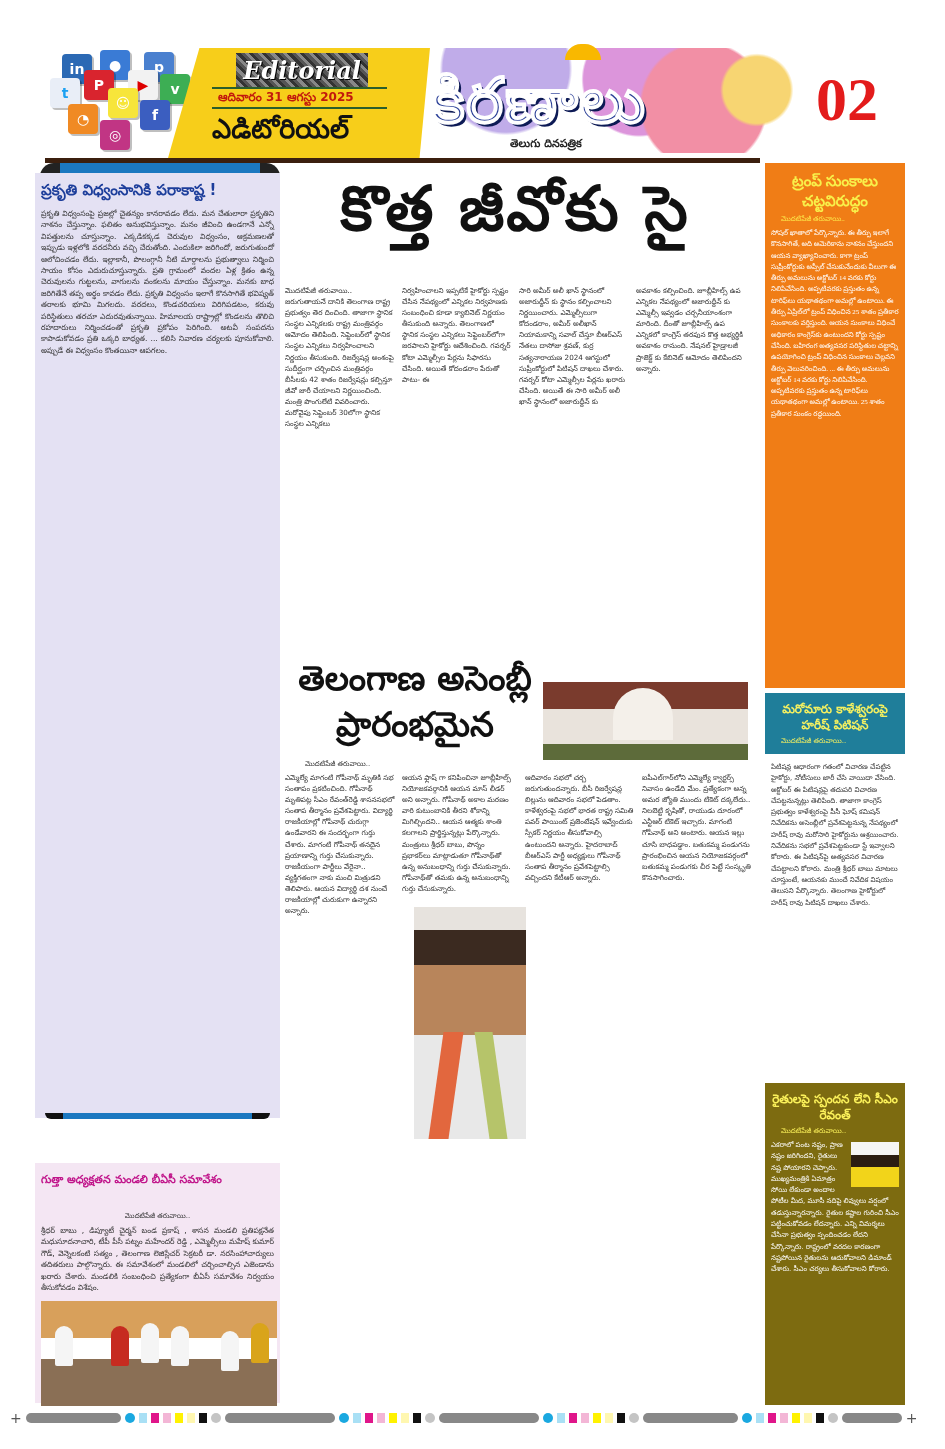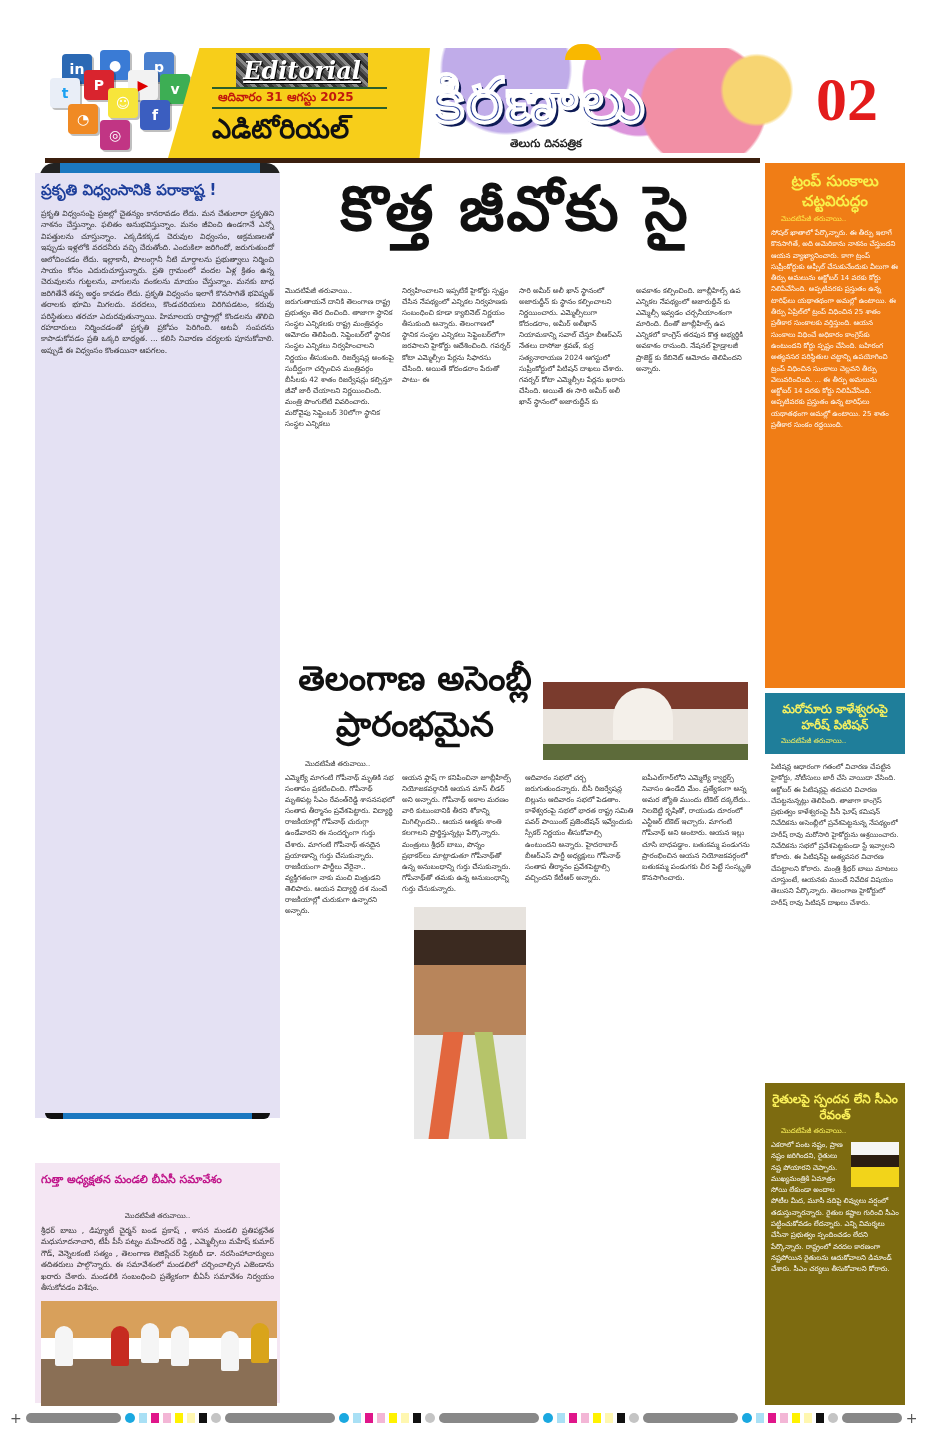--- a/index.html
+++ b/index.html
@@ -4,21 +4,21 @@
 <style>
   * { box-sizing: border-box; margin: 0; padding: 0; }
   body { width: 945px; height: 1449px; background: #fff; font-family: "DejaVu Sans", sans-serif; position: relative; overflow: hidden; color: #222; }
   .abs { position: absolute; }
   
   .masthead { left: 0; top: 0; width: 945px; height: 160px; }
   .cubes { left: 48px; top: 48px; width: 150px; height: 112px; }
   .cube { position: absolute; width: 30px; height: 30px; border-radius: 4px; color: #fff; font-size: 14px; font-weight: bold; display: flex; align-items: center; justify-content: center; box-shadow: 2px 2px 0 rgba(0,0,0,.25); }
   .yellow-band { left: 168px; top: 48px; width: 262px; height: 110px; background: #f7ce1a; clip-path: polygon(12% 0, 100% 0, 96% 100%, 0 100%); }
   .editorial-plate { left: 236px; top: 53px; width: 132px; height: 34px; background: repeating-linear-gradient(45deg,#555 0 3px,#888 3px 6px,#333 6px 9px); display: flex; align-items: center; justify-content: center; }
-  .editorial-plate span { font-family: "DejaVu Serif", serif; font-style: italic; font-weight: bold; font-size: 24px; color: #fff; text-shadow: 1px 1px 0 #000; text-decoration: underline; }
+  .editorial-plate span { font-family: "DejaVu Serif", serif; font-style: italic; font-weight: bold; font-size: 24px; color: #fff; text-shadow: 1px 1px 0 #000; }
   .date-line { left: 212px; top: 87px; width: 175px; height: 22px; border-top: 2px solid #2b5e2b; border-bottom: 2px solid #2b5e2b; font-size: 12px; color: #c2190d; display: flex; align-items: center; padding-left: 6px; font-weight: bold; }
   .section-title { left: 212px; top: 113px; font-size: 27px; color: #111; font-weight: bold; }
   .logo-art { left: 430px; top: 48px; width: 380px; height: 105px; background: radial-gradient(circle at 86% 40%, #f2b400 0 10%, transparent 11%), radial-gradient(circle at 72% 55%, #e8345d 0 22%, transparent 23%), radial-gradient(circle at 55% 30%, #c03fbf 0 25%, transparent 26%), radial-gradient(circle at 20% 20%, #8d6ad8 0 20%, transparent 21%); opacity: .55; }
   .logo-text { left: 432px; top: 64px; width: 380px; font-size: 62px; font-weight: bold; color: #283d96; -webkit-text-stroke: 2px #fff; letter-spacing: 2px; text-shadow: 3px 3px 0 #0d1a55; }
   .tagline { left: 510px; top: 137px; font-size: 11px; color: #222; font-weight: bold; }
   .page-no { left: 816px; top: 64px; font-family: "Liberation Serif", serif; font-weight: bold; font-size: 62px; color: #e31b1b; text-align: right; }
   .sun { left: 565px; top: 44px; width: 36px; height: 16px; border-radius: 18px 18px 0 0; background: #f9b800; }
   .rule-dark { left: 45px; top: 158px; width: 385px; height: 5px; background: #3b1f0e; }
   .rule-dark2 { left: 430px; top: 158px; width: 330px; height: 5px; background: #3b1f0e; }
 
@@ -41,21 +41,21 @@
   .col { position: absolute; width: 110px; font-size: 7.2px; line-height: 11.1px; color: #333; }
   .sub-headline { left: 290px; top: 655px; width: 250px; text-align: center; font-size: 34px; font-weight: bold; color: #111; line-height: 46px; }
   .sub-byline { left: 305px; top: 760px; font-size: 7px; color: #333; }
   .assembly-photo { left: 543px; top: 682px; width: 205px; height: 78px; background: linear-gradient(180deg,#7a3b2d 0 35%, #e9e3dc 35% 80%, #5d6b3a 80%); }
   .assembly-photo:after { content: ""; position: absolute; left: 70px; top: 6px; width: 60px; height: 52px; background: #f4f0ea; border-radius: 30px 30px 0 0; }
   .revanth-photo { left: 414px; top: 907px; width: 112px; height: 232px; background: linear-gradient(180deg,#e7e3de 0 10%, #3b2a20 10% 25%, #b8855b 25% 55%, #e8e8e8 55%); }
   .revanth-photo:before { content:""; position:absolute; left: 22px; top: 125px; width: 20px; height: 107px; background:#e2673e; transform: skewX(-8deg); }
   .revanth-photo:after { content:""; position:absolute; left: 68px; top: 125px; width: 18px; height: 107px; background:#b6c46a; transform: skewX(8deg); }
 
   
-  .orange-box { left: 765px; top: 163px; width: 140px; height: 525px; background: #f07d16; padding: 8px 6px; }
+  .orange-box { left: 765px; top: 163px; width: 140px; height: 525px; background: #f07d16; padding: 8px 6px; font-family: Liberation Serif, serif; }
   .box-head { font-size: 15px; font-weight: bold; color: #f8f04a; text-align: center; line-height: 20px; }
   .box-byline { font-size: 7px; color: #fde94a; margin: 4px 0 4px 10px; }
   .box-text { font-size: 7px; line-height: 11.3px; color: #fff; }
   .teal-box { left: 765px; top: 693px; width: 140px; height: 385px; background: #1f7e9a; padding: 8px 6px; }
   .teal-box .box-head { color: #f4f060; font-size: 12px; line-height: 16px; }
   .teal-inner { background: #fff; margin: 8px -6px 0; padding: 8px 6px; height: 330px; }
   .teal-inner .box-text { color: #333; }
   .olive-box { left: 765px; top: 1083px; width: 140px; height: 322px; background: #7d6b10; padding: 8px 6px; }
   .olive-box .box-head { font-size: 12px; line-height: 16px; color: #fbf15a; }
   .bjp-photo { float: right; width: 48px; height: 45px; margin: 2px 0 2px 4px; background: linear-gradient(180deg,#f5f5f5 0 30%, #2b1d12 30% 55%, #f2d41a 55%); }

